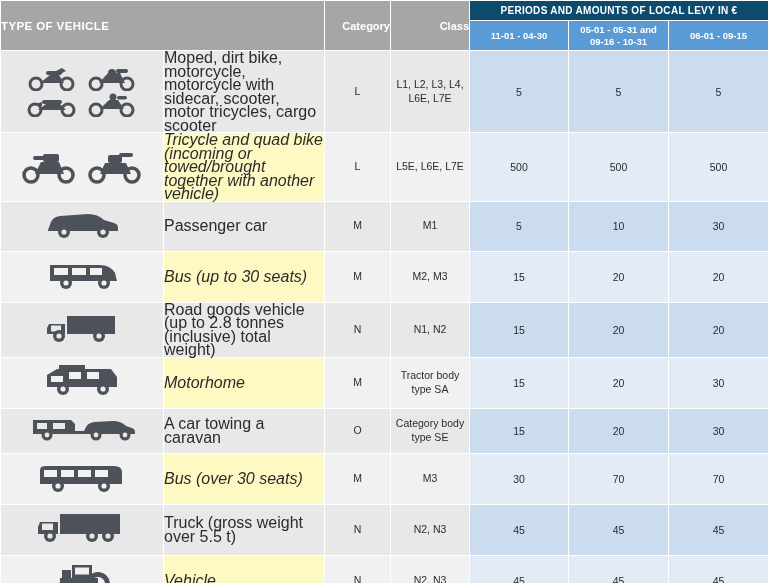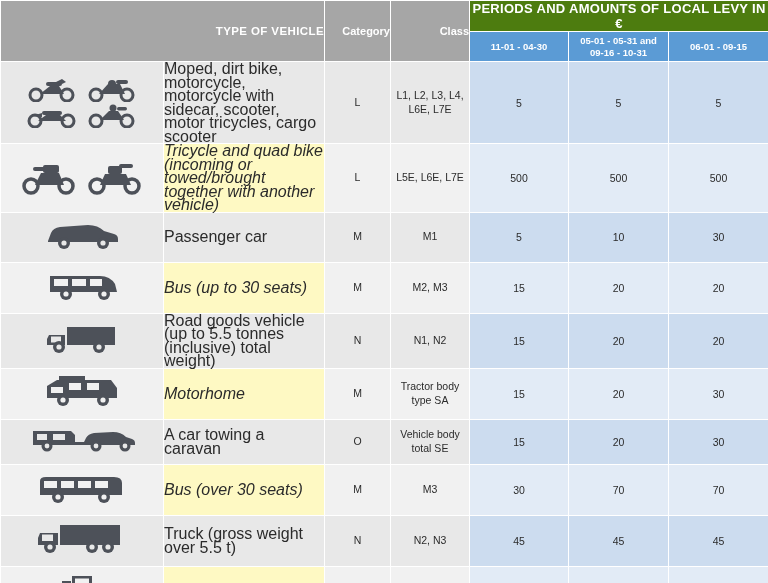--- a/index.html
+++ b/index.html
@@ -23,36 +23,36 @@
     padding: 0;
     vertical-align: middle;
   }
   
   .hdr-vehicle {
     background: #a6a6a6;
     color: #ffffff;
     font-weight: bold;
     font-size: 11.5px;
     letter-spacing: 0.4px;
-    text-align: right;
+    text-align: left;
     height: 48px;
   }
   .hdr-cat, .hdr-class {
     background: #a6a6a6;
     color: #ffffff;
     font-weight: bold;
     font-size: 11px;
     text-align: right;
     height: 48px;
   }
   .hdr-periods-top {
-    background: #4d7c0f;
+    background: #0c4a6e;
     color: #ffffff;
     font-weight: bold;
-    font-size: 13px;
+    font-size: 10px;
     letter-spacing: 0.3px;
     text-align: center;
     height: 19px;
   }
   .hdr-period-sub {
     background: #5b9bd5;
     color: #ffffff;
     font-weight: bold;
     font-size: 9.5px;
     text-align: center;
@@ -241,21 +241,21 @@
         <svg width="82" height="36" viewBox="0 0 82 36" fill="#4d5159">
             <rect x="26" y="6" width="48" height="18"></rect>
             <path d="M8 14 L24 14 L24 24 L6 24 L6 18 Z"></path>
             <rect x="10" y="15.5" width="10" height="6" fill="#e8e8e8"></rect>
             <circle cx="18" cy="26" r="6"></circle>
             <circle cx="18" cy="26" r="2.6" fill="#e8e8e8"></circle>
             <circle cx="58" cy="26" r="6"></circle>
             <circle cx="58" cy="26" r="2.6" fill="#e8e8e8"></circle>
           </svg>
       </td>
-      <td class="desc-cell">Road goods vehicle (up to 5.5 tonnes (inclusive) total weight)</td>
+      <td class="desc-cell">Road goods vehicle (up to 2.8 tonnes (inclusive) total weight)</td>
       <td class="cat-cell">N</td>
       <td class="class-cell">N1, N2</td>
       <td class="val-cell">15</td>
       <td class="val-cell">20</td>
       <td class="val-cell">20</td>
     </tr>
 
     <tr style="height:51px">
       <td class="icon-cell alt">
         <svg width="86" height="36" viewBox="0 0 86 36" fill="#4d5159">
@@ -289,21 +289,21 @@
             <circle cx="20" cy="23" r="5.5"></circle>
             <circle cx="20" cy="23" r="2.4" fill="#e8e8e8"></circle>
             <circle cx="69" cy="23" r="5.5"></circle>
             <circle cx="69" cy="23" r="2.4" fill="#e8e8e8"></circle>
             <circle cx="98" cy="23" r="5.5"></circle>
             <circle cx="98" cy="23" r="2.4" fill="#e8e8e8"></circle>
           </svg>
       </td>
       <td class="desc-cell">A car towing a caravan</td>
       <td class="cat-cell">O</td>
-      <td class="class-cell">Vehicle body total SE</td>
+      <td class="class-cell">Category body type SE</td>
       <td class="val-cell">15</td>
       <td class="val-cell">20</td>
       <td class="val-cell">30</td>
     </tr>
 
     <tr style="height:51px">
       <td class="icon-cell alt">
         <svg width="96" height="34" viewBox="0 0 96 34" fill="#4d5159">
             <path d="M6 10 Q6 6 12 6 L80 6 Q88 6 88 12 L88 24 L6 24 Z"></path>
             <rect x="10" y="10" width="13" height="7" fill="#f1f1f1"></rect>

